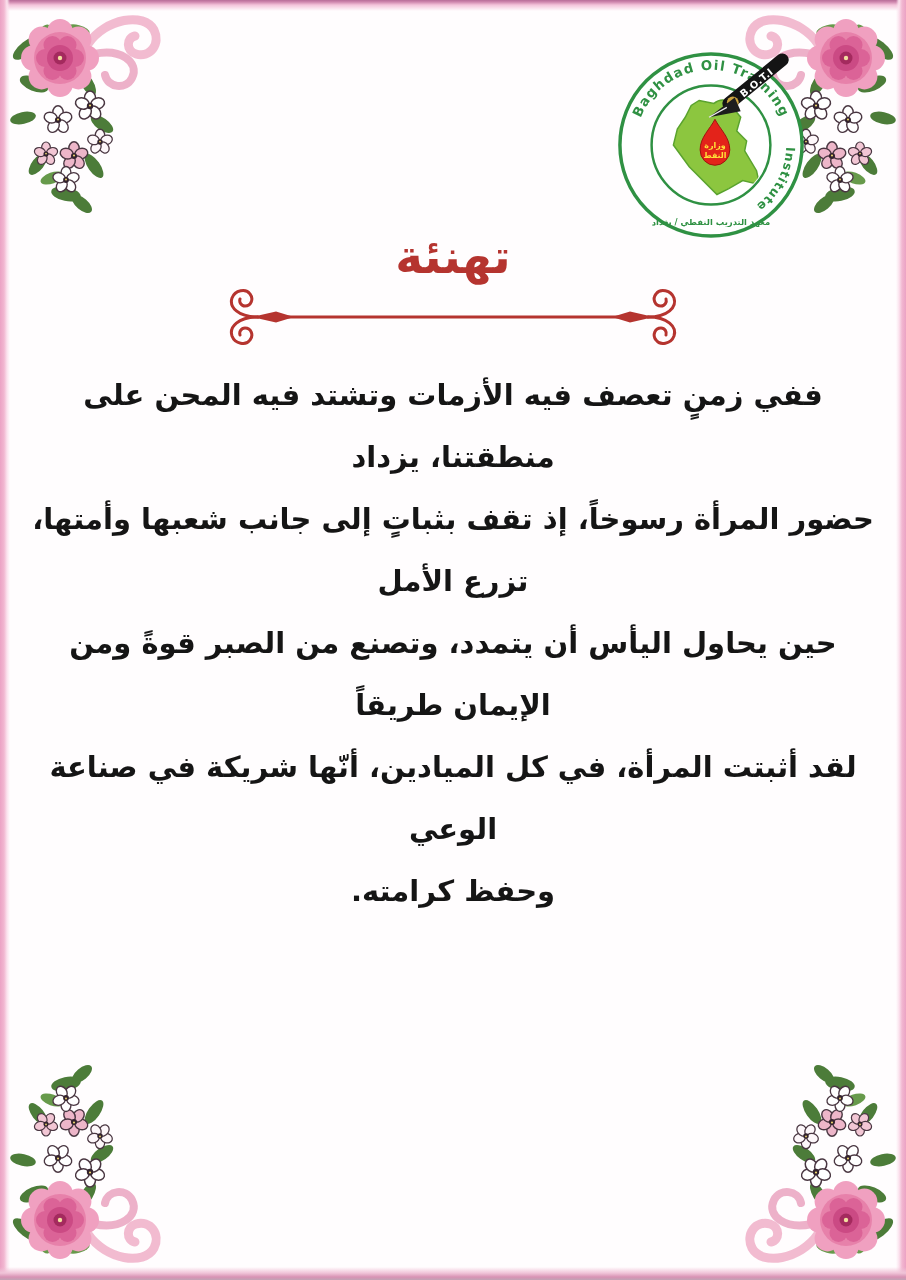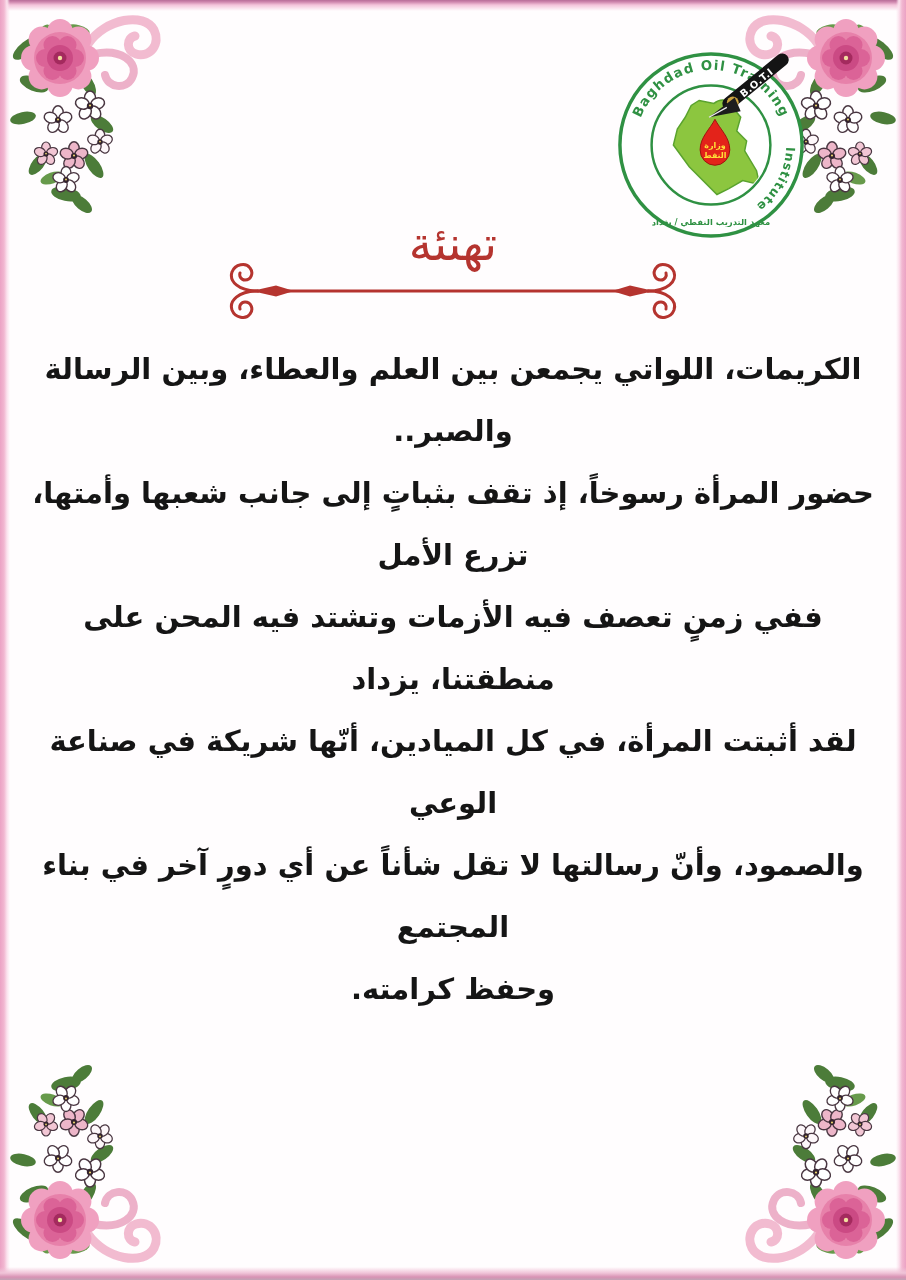--- a/index.html
+++ b/index.html
@@ -26,21 +26,21 @@
   .corner{position:absolute;width:172px;height:212px;z-index:1;}
   .c-tl{top:8px;left:8px;}
   .c-tr{top:8px;right:8px;transform:scaleX(-1);}
   .c-bl{bottom:10px;left:8px;transform:scaleY(-1);}
   .c-br{bottom:10px;right:8px;transform:scale(-1,-1);}
 
   .logo{position:absolute;top:46px;left:612px;width:198px;height:198px;z-index:4;}
 
   .content{position:absolute;left:0;top:0;width:100%;padding-top:214px;text-align:center;z-index:3;}
   .title{
-    margin:3px;font-size:47px;line-height:54px;font-weight:normal;
+    margin:16px;font-size:47px;line-height:54px;font-weight:bold;
     color:#b5342f;letter-spacing:1px;
   }
   .divider{display:block;margin:-16px auto 0;width:470px;height:66px;}
   .body-text{
     width:856px;margin:14px auto 0;direction:rtl;
     font-size:29px;line-height:62px;font-weight:bold;color:#151515;
   }
 </style>
 </head>
 <body>
@@ -168,25 +168,24 @@
           <path d="M40,33 C20,33 11,43 14,52 C17,60 28,62 32,56 C36,51 33,44 27,44 C23,44 21,48 22,51"></path>
           <path d="M34,33 L58,27.5 L76,33 L58,38.5 Z" fill="#b5342f" stroke="none"></path>
         </g>
       </defs>
       <line x1="64" y1="33" x2="406" y2="33" stroke="#b5342f" stroke-width="3"></line>
       <use href="#scrollEnd"></use>
       <use href="#scrollEnd" transform="translate(470 0) scale(-1 1)"></use>
     </svg>
 
     <div class="body-text">
-      <div>الكريمات، اللواتي يجمعن بين العلم والعطاء، وبين الرسالة والصبر..</div>
+      <div>ففي زمنٍ تعصف فيه الأزمات وتشتد فيه المحن على منطقتنا، يزداد</div>
       <div>حضور المرأة رسوخاً، إذ تقف بثباتٍ إلى جانب شعبها وأمتها، تزرع الأمل</div>
-      <div>ففي زمنٍ تعصف فيه الأزمات وتشتد فيه المحن على منطقتنا، يزداد</div>
+      <div>حين يحاول اليأس أن يتمدد، وتصنع من الصبر قوةً ومن الإيمان طريقاً</div>
       <div>لقد أثبتت المرأة، في كل الميادين، أنّها شريكة في صناعة الوعي</div>
-      <div>والصمود، وأنّ رسالتها لا تقل شأناً عن أي دورٍ آخر في بناء المجتمع</div>
       <div>وحفظ كرامته.</div>
 
     </div>
 
   </div>
 
   <div class="frame f-top"></div>
   <div class="frame f-left"></div>
   <div class="frame f-right"></div>
   <div class="frame f-bottom"></div>

